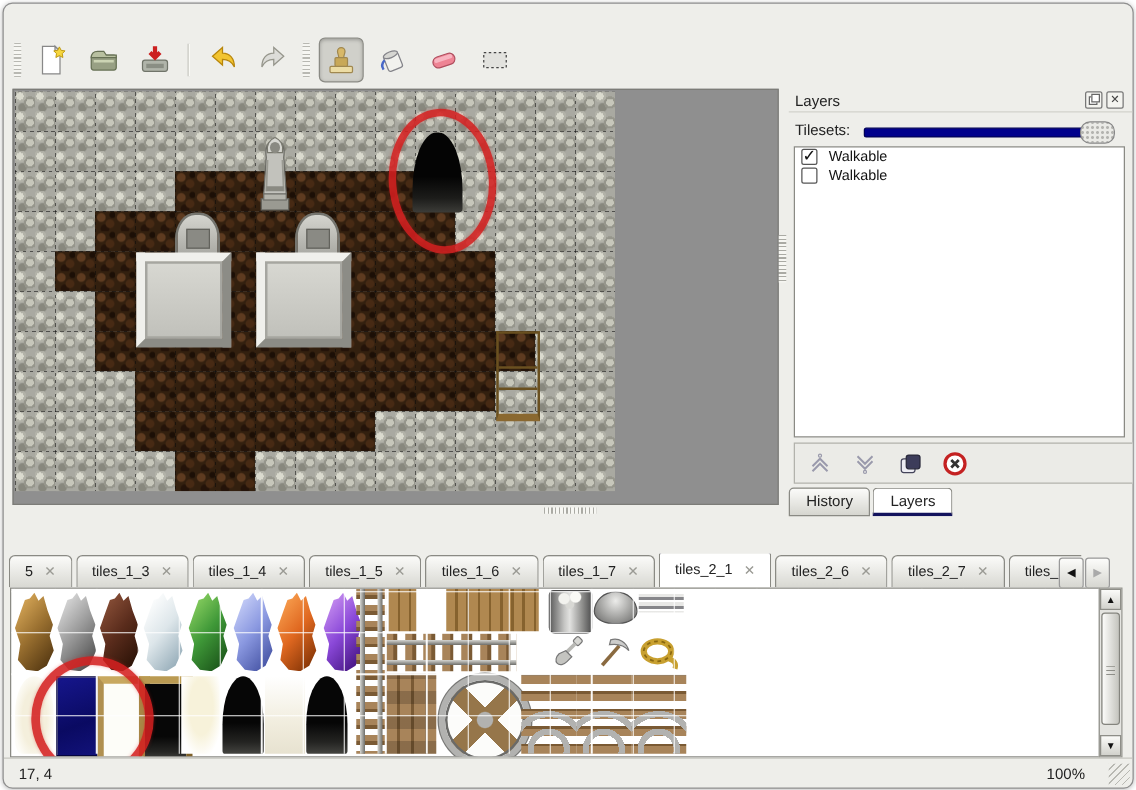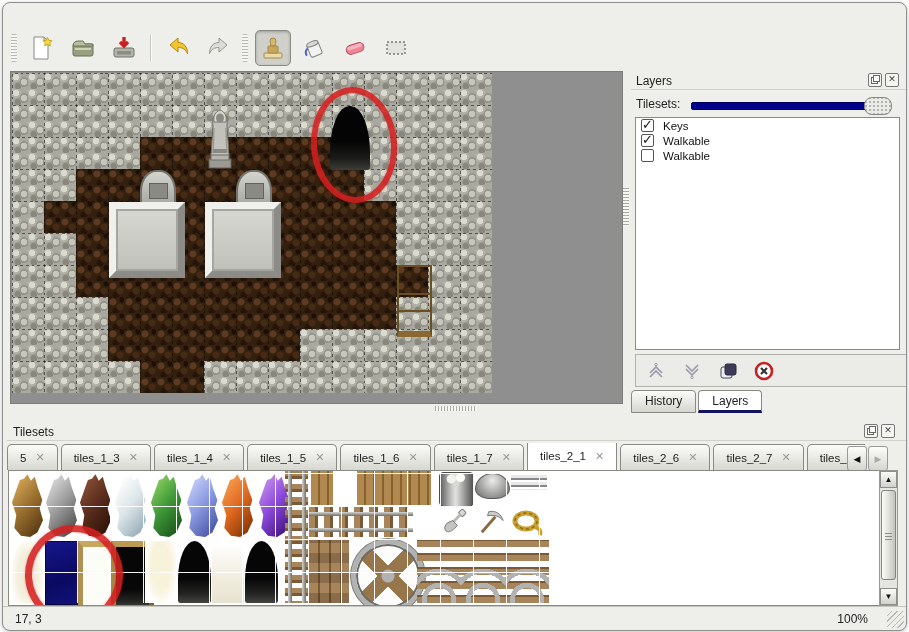--- a/index.html
+++ b/index.html
@@ -382,24 +382,20 @@
     <span class="win-ico ico-float" style="right:24px;"></span>
     <span class="win-ico ico-close" style="right:7px;"></span>
   </div>
   <span class="opacity-label">Tilesets:</span>
   <div class="slider-track">
     <div class="slider-handle"></div>
   </div>
   <div class="layer-list" id="layer-list">
         <div class="lrow">
           <span class="checkbox checked"></span>
-          <span>Keys</span>
-        </div>
-        <div class="lrow">
-          <span class="checkbox checked"></span>
           <span>Walkable</span>
         </div>
         <div class="lrow">
           <span class="checkbox"></span>
           <span>Walkable</span>
         </div>
       </div>
   <div class="layer-btns">
     <span class="lb-ico">
       <svg width="20" height="20" viewBox="0 0 20 20">
@@ -424,25 +420,20 @@
             <circle cx="10" cy="10" r="8" fill="#fff" stroke="#c42222" stroke-width="2.6"></circle>
             <path d="M7 7 l6 6 M13 7 l-6 6" stroke="#333" stroke-width="2.2"></path>
           </svg>
     </span>
   </div>
   <div class="dock-tabs" id="dock-tabs">
         <div class="dock-tab">History</div>
         <div class="dock-tab active">Layers</div>
       </div>
 
-  <div class="panel-head ts-head">
-    <span style="position:absolute;left:6px;top:2px;">Tilesets</span>
-    <span class="win-ico ico-float" style="right:28px;"></span>
-    <span class="win-ico ico-close" style="right:11px;"></span>
-  </div>
   <div class="ts-tabs" id="ts-tabs">
         <div class="ts-tab">
           <span>5</span>
           <span class="close-x">✕</span>
         </div>
         <div class="ts-tab">
           <span>tiles_1_3</span>
           <span class="close-x">✕</span>
         </div>
         <div class="ts-tab">
@@ -535,19 +526,19 @@
     <div class="sb-btn" style="top:0;">
           <span>▲</span>
         </div>
     <div class="sb-thumb"></div>
     <div class="sb-btn" style="bottom:0;">
           <span>▼</span>
         </div>
   </div>
 
   <div class="statusbar">
-    <span>17, 3</span>
+    <span>17, 4</span>
     <span class="zoom">100%</span>
   </div>
   <div class="grip"></div>
 
 </div>
 </div>
 
 </body></html>

